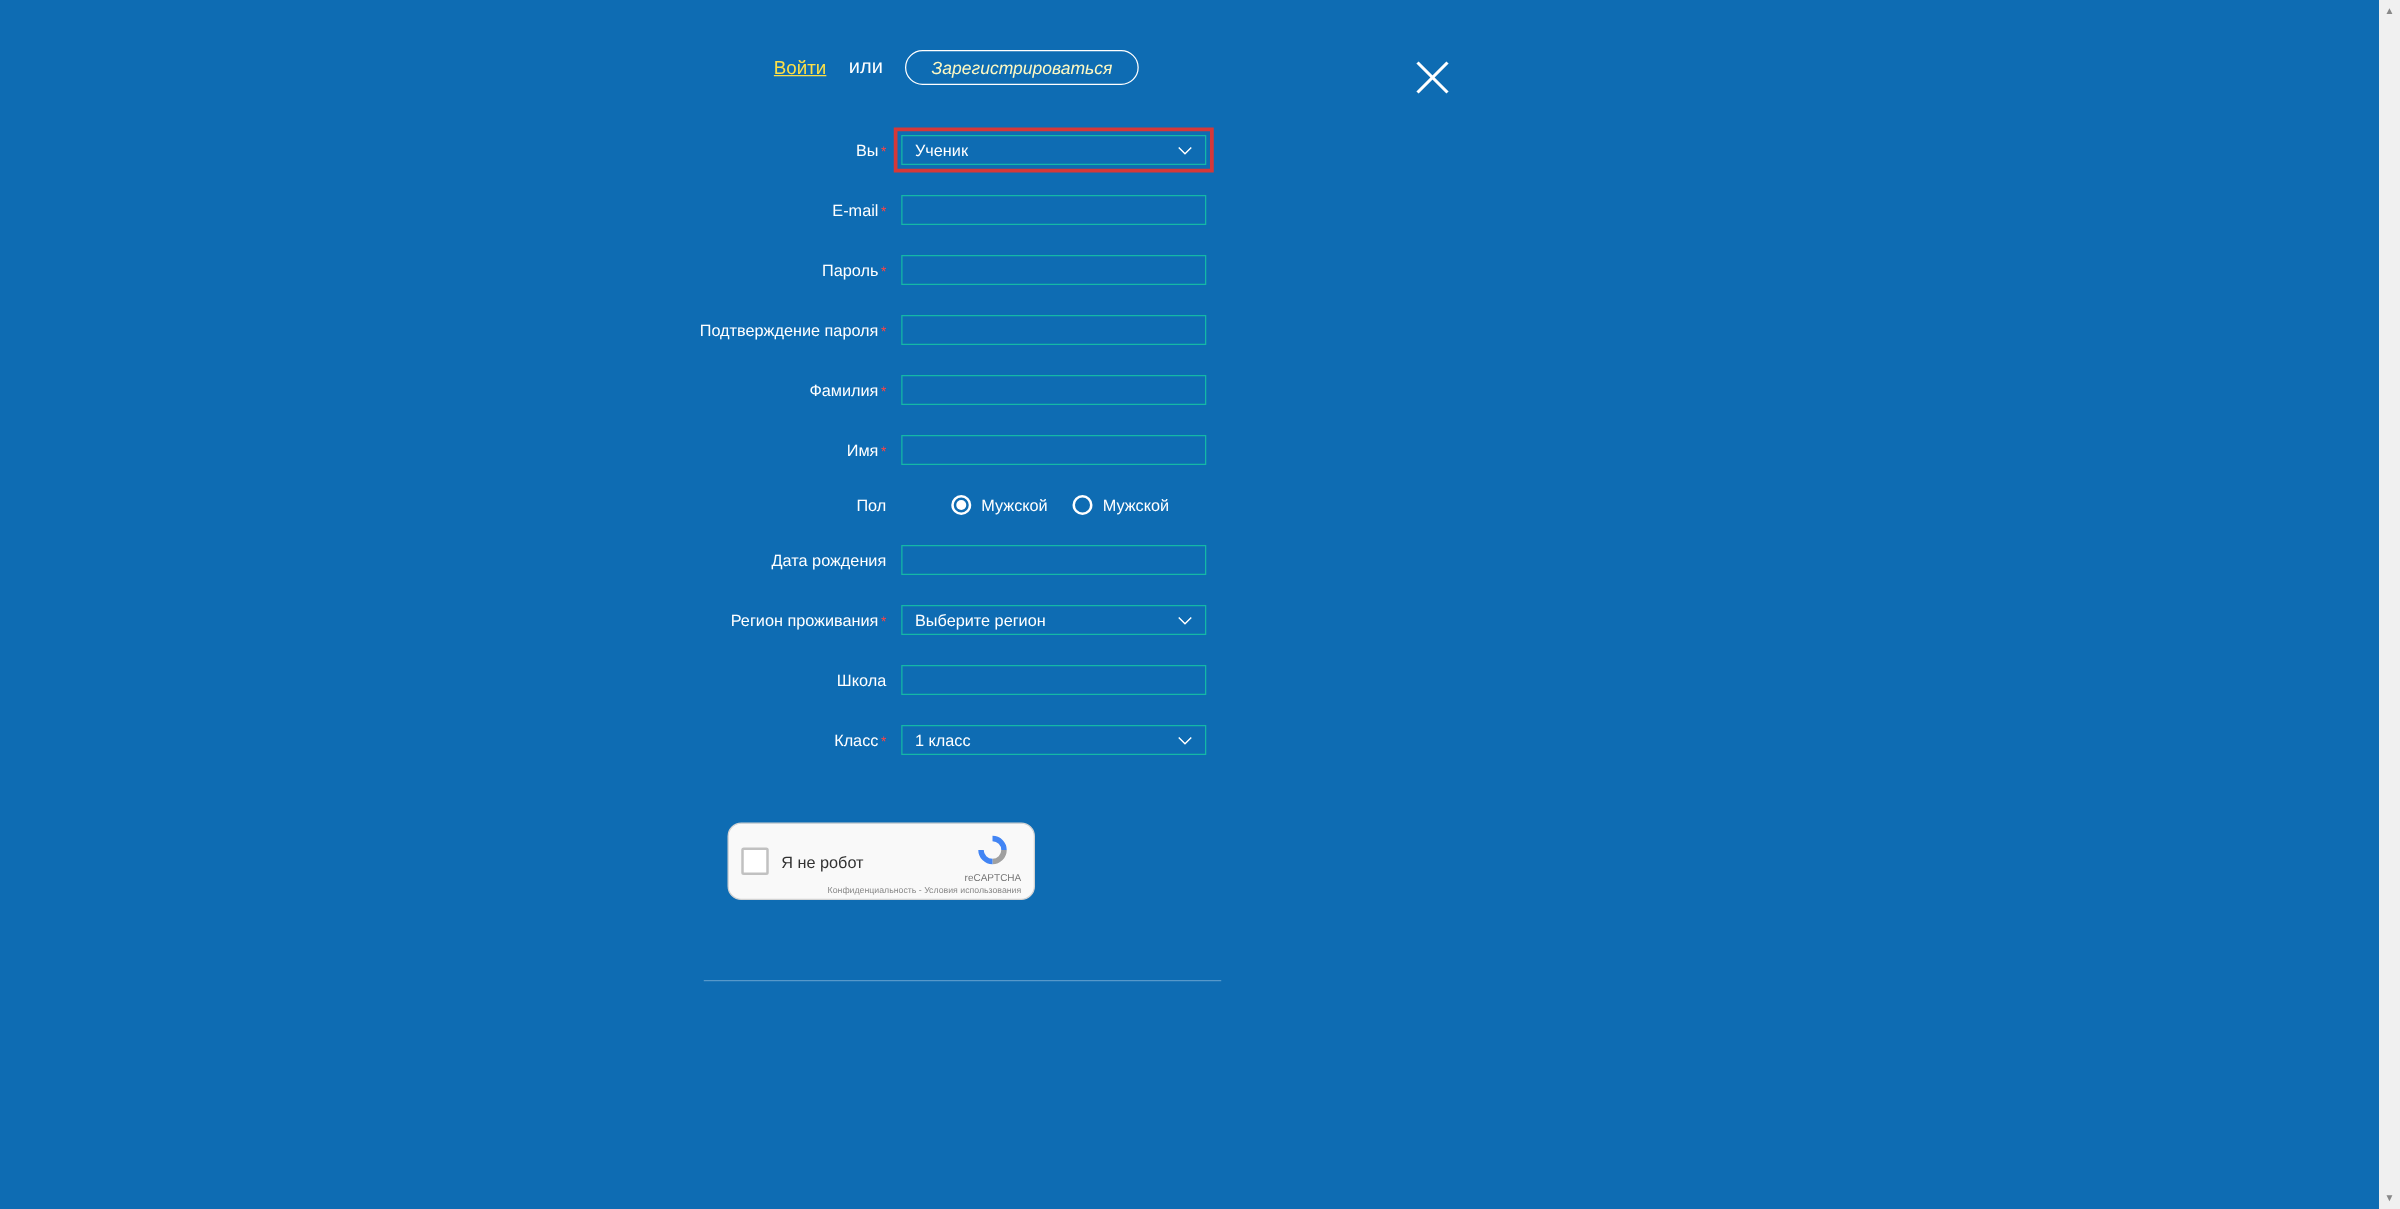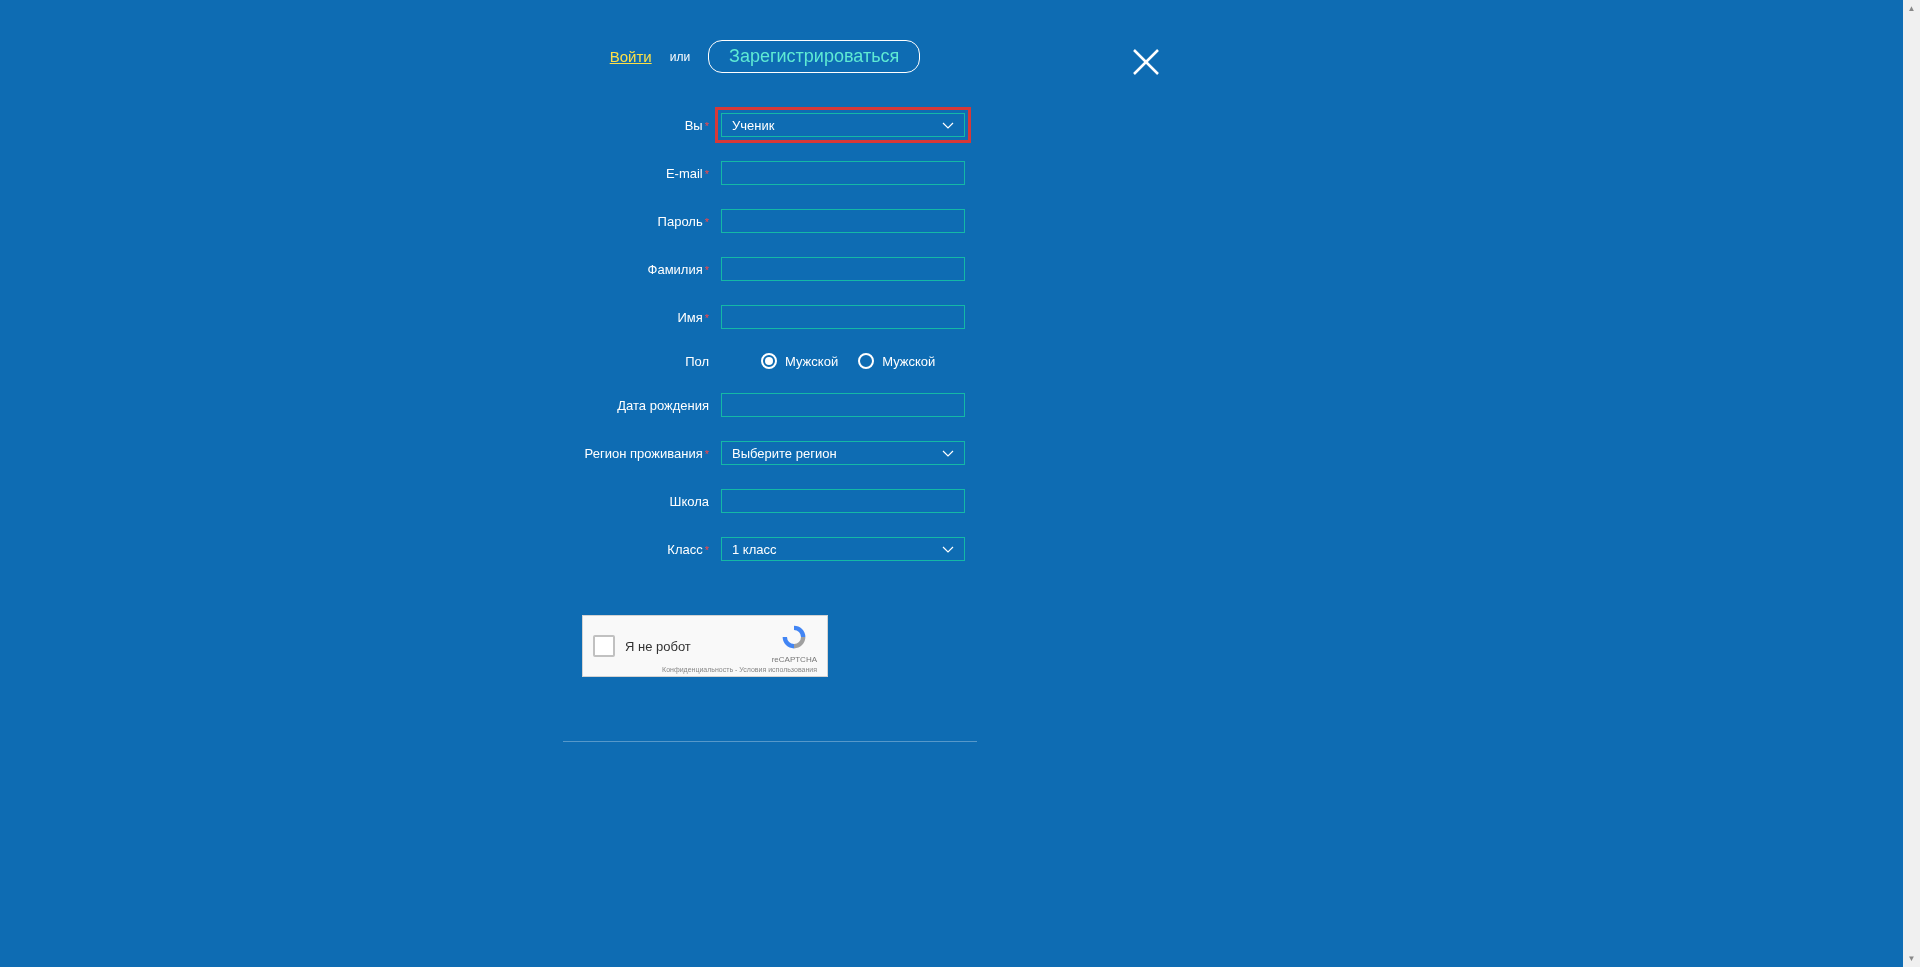--- a/index.html
+++ b/index.html
@@ -49,31 +49,32 @@
       padding-top: 40px;
       margin-left: -10px;
     }
     .login-link {
       color: #fde047;
       text-decoration: underline;
       font-size: 15px;
       cursor: pointer;
     }
     .or-text {
-      font-size: 12px;
+      font-size: 16px;
       color: #fff;
     }
     .register-btn {
       border: 1px solid #fff;
       border-radius: 14px;
       background: transparent;
-      color: #5eead4;
+      color: #fef9c3;
       padding: 5px 20px;
-      font-size: 18px;
+      font-size: 14px;
       cursor: pointer;
+      font-style: italic;
     }
     .form-container {
       margin: 40px auto 0;
       width: 980px;
       display: flex;
       flex-direction: column;
       gap: 24px;
     }
     .form-row {
       display: flex;
@@ -126,21 +127,21 @@
     .radio-circle.filled::after {
       content: ''; width: 8px; height: 8px; background: #fff; border-radius: 50%;
     }
     .radio-label { font-size: 13px; }
     .captcha-container {
       margin: 30px 0 0 302px;
       width: 246px;
       height: 62px;
       background: #f9f9f9;
       border: 1px solid #d3d3d3;
-      border-radius: 0;
+      border-radius: 11px;
       display: flex;
       align-items: center;
       padding: 0 10px;
       color: #555;
       position: relative;
     }
     .captcha-check {
       width: 22px; height: 22px;
       border: 2px solid #c1c1c1;
       border-radius: 2px;
@@ -212,20 +213,26 @@
       </div>
   </div>
 
   <div class="form-row">
     <div class="form-label"><span>Пароль</span><span class="required">*</span></div>
     <div class="form-input-wrap">
         <input class="form-input" type="password" style="">
       </div>
   </div>
 
+  <div class="form-row">
+    <div class="form-label"><span>Подтверждение пароля</span><span class="required">*</span></div>
+    <div class="form-input-wrap">
+        <input class="form-input" type="password" style="">
+      </div>
+  </div>
 
   <div class="form-row">
     <div class="form-label"><span>Фамилия</span><span class="required">*</span></div>
     <div class="form-input-wrap">
         <input class="form-input" type="text" style="">
       </div>
   </div>
 
   <div class="form-row">
     <div class="form-label"><span>Имя</span><span class="required">*</span></div>

